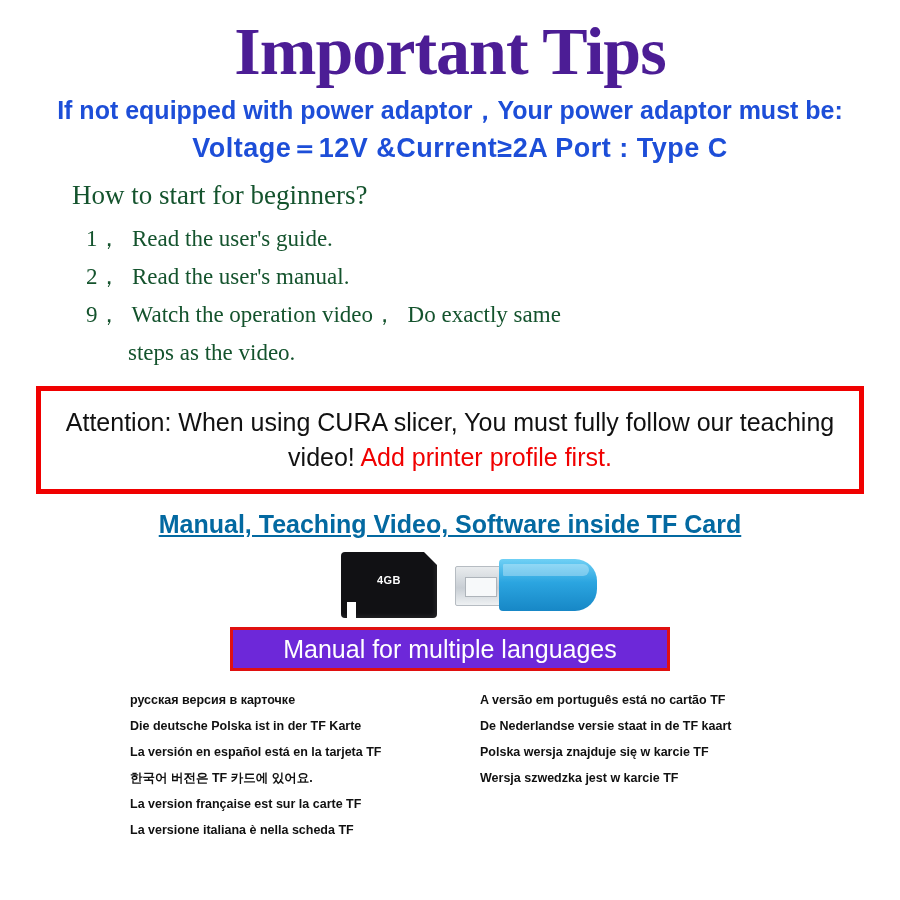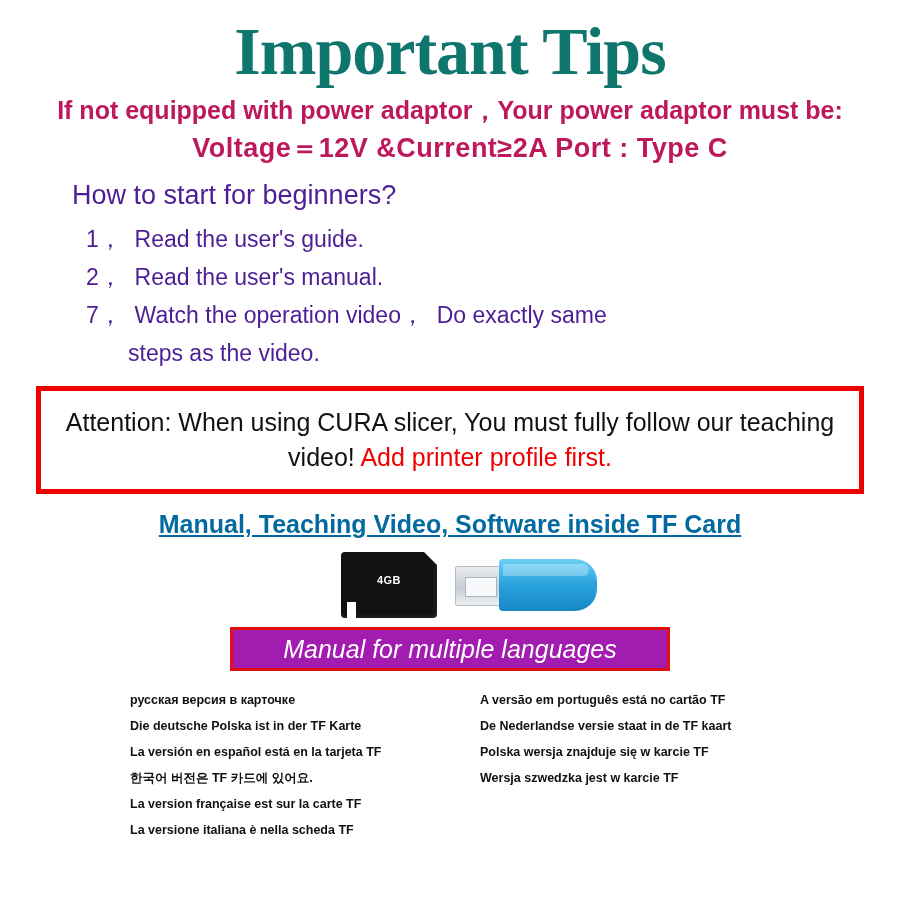--- a/index.html
+++ b/index.html
@@ -16,53 +16,54 @@
   }
   .page {
     width: 900px;
     height: 900px;
     position: relative;
   }
 
   
   .title {
     text-align: center;
-    color: #0f766e;
+    color: #4c1d95;
     font-weight: bold;
     font-size: 68px;
     line-height: 74px;
     letter-spacing: -1px;
     margin-top: 14px;
     font-family: "Liberation Serif", serif;
   }
 
   
   .power-block {
     text-align: center;
-    color: #be185d;
+    color: #1d4ed8;
     font-weight: bold;
     margin-top: 6px;
   }
   .power-line-1 {
     font-size: 25px;
     line-height: 32px;
   }
   .power-line-2 {
     font-size: 27px;
     line-height: 36px;
     margin-top: 4px;
     letter-spacing: 0.5px;
     padding-left: 20px;
   }
 
   
   .begin-wrap {
     margin-top: 12px;
     padding-left: 72px;
-    color: #4c1d95;
+    color: #14532d;
+    font-family: Liberation Serif, serif;
   }
   .begin-head {
     font-size: 27px;
     line-height: 34px;
   }
   .begin-list {
     margin-top: 8px;
   }
   .begin-item {
     font-size: 23px;
@@ -188,27 +189,26 @@
     width: 86px; height: 12px;
     background: rgba(255,255,255,0.30);
     border-radius: 3px 16px 16px 3px;
   }
 
   
   .lang-banner {
     margin: 6px auto 0 auto;
     width: 440px;
     height: 44px;
-    background: #a21caf;
+    background: #6d28d9;
     border: 3px solid #e01010;
     box-sizing: border-box;
     display: flex;
     align-items: center;
     justify-content: center;
-    font-style: italic;
   }
   .lang-banner span {
     color: #ffffff;
     font-size: 25px;
     font-weight: normal;
   }
 
   
   .lang-cols {
     margin: 16px auto 0 auto;
@@ -238,21 +238,21 @@
   <div class="power-block">
     <div class="power-line-1">If not equipped with power adaptor，Your power adaptor must be:</div>
     <div class="power-line-2">Voltage＝12V &amp;Current≥2A   Port : Type C</div>
   </div>
 
   <div class="begin-wrap">
     <div class="begin-head">How to start for beginners?</div>
     <div class="begin-list">
       <div class="begin-item">1，  Read the user's guide.</div>
       <div class="begin-item">2，  Read the user's manual.</div>
-      <div class="begin-item">7，  Watch the operation video，  Do exactly same</div>
+      <div class="begin-item">9，  Watch the operation video，  Do exactly same</div>
       <div class="begin-item-cont">steps as the video.</div>
     </div>
   </div>
 
   <div class="attention-box">
     <div class="attention-text">
       <span>Attention: When using CURA slicer, You must fully follow our teaching video!</span>
       <span class="red">Add printer profile first.</span>
     </div>
   </div>

